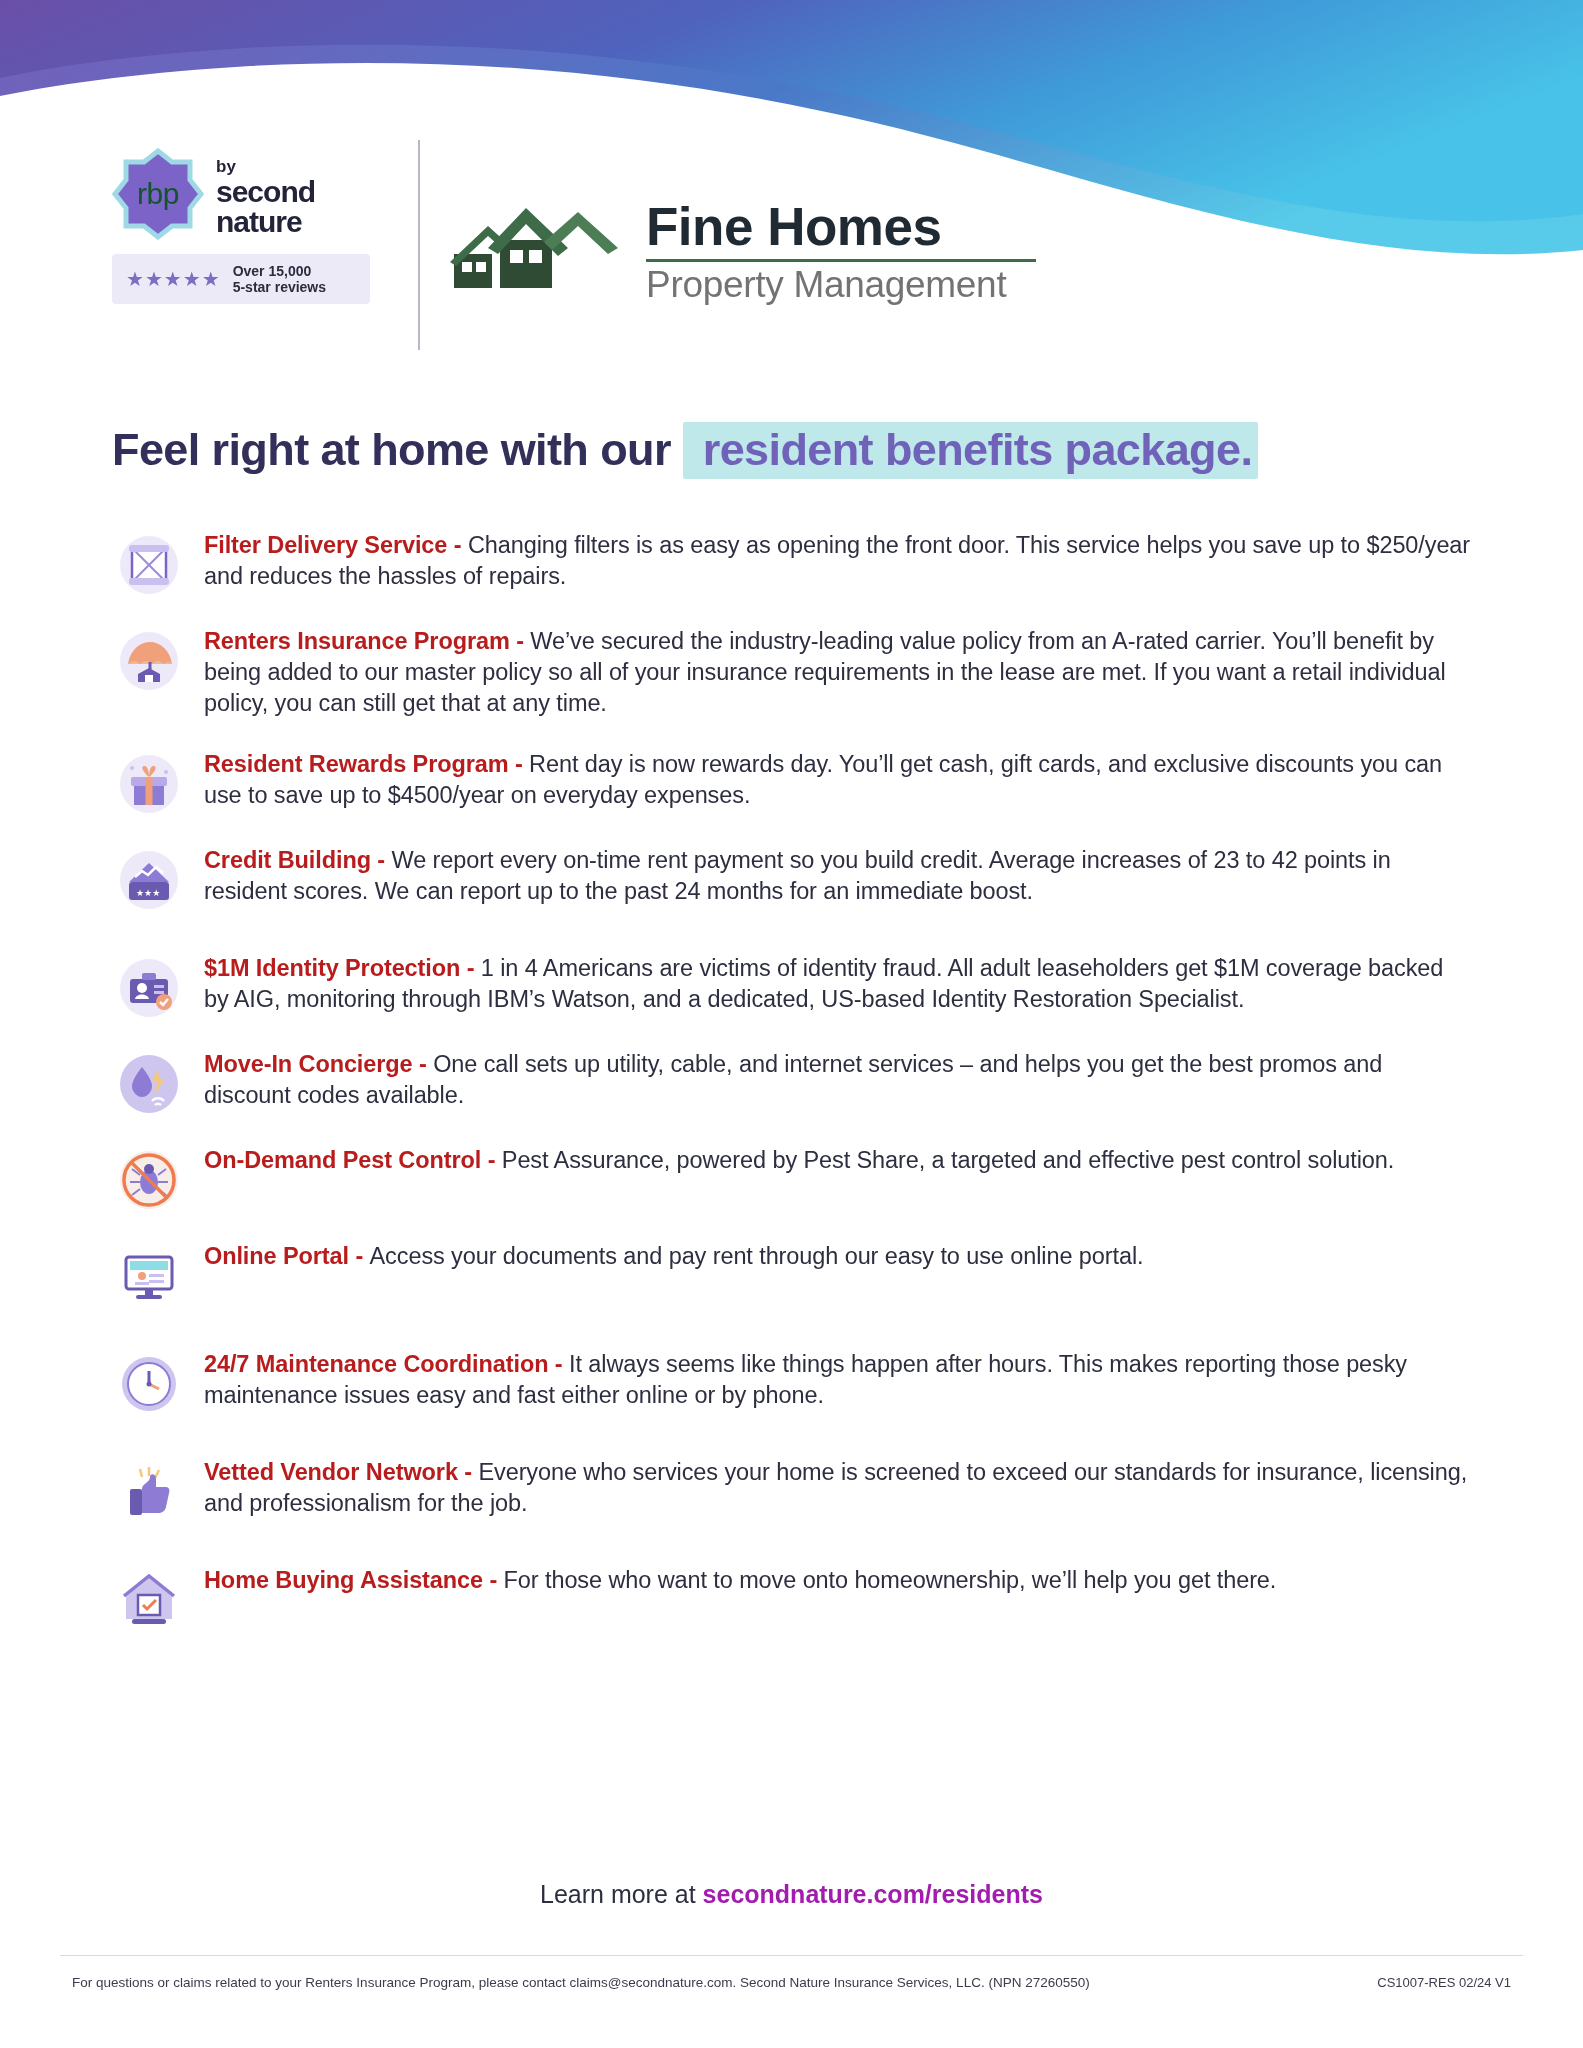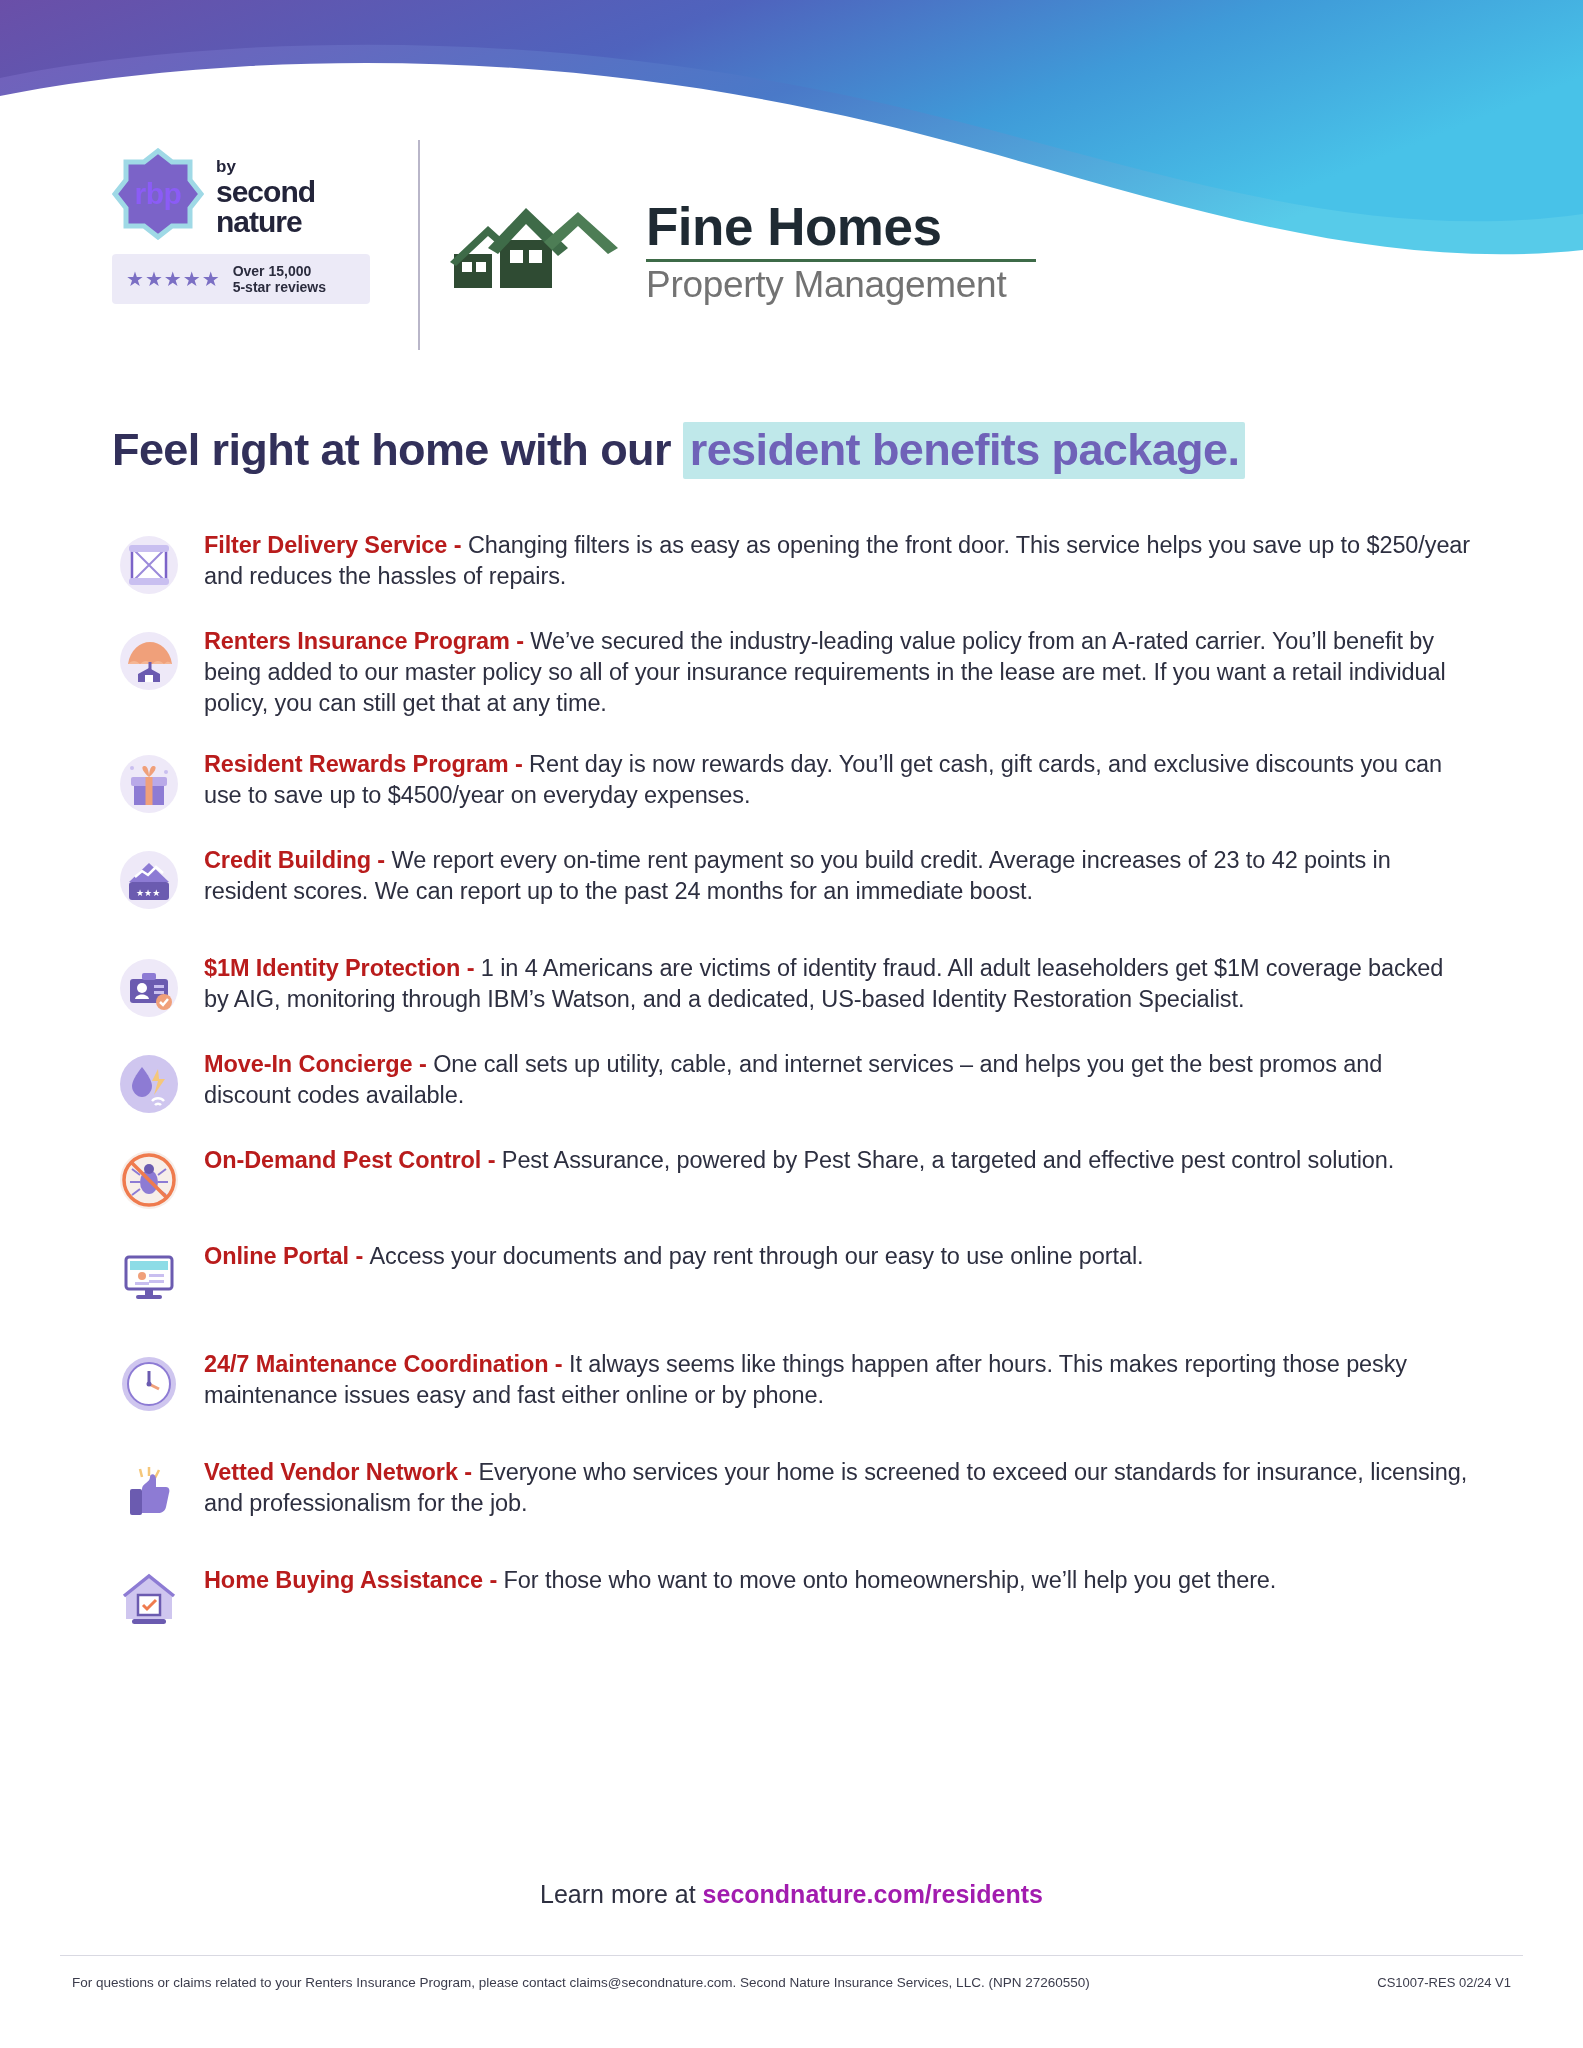--- a/index.html
+++ b/index.html
@@ -51,23 +51,23 @@
   .rbp-badge .blob {
     position: absolute;
     inset: 0;
   }
   .rbp-badge .rbp-text {
     position: absolute;
     inset: 0;
     display: flex;
     align-items: center;
     justify-content: center;
-    font-weight: bold;
+    font-weight: normal;
     font-size: 30px;
-    color: #8b5cf6;
+    color: #14532d;
     letter-spacing: -0.5px;
   }
   .sn-text {
     line-height: 1;
     padding-top: 6px;
   }
   .sn-by {
     font-size: 17px;
     color: #23243a;
     font-weight: 600;
@@ -149,21 +149,21 @@
     font-size: 45px;
     font-weight: bold;
     color: #3a3360;
     letter-spacing: -0.6px;
     white-space: nowrap;
   }
   .headline .hl-plain { color: #32305a; margin-top: 43px; }
   .headline .hl-hi {
     color: #6f62b8;
     background: #bfe8ea;
-    padding: 2px 6px 4px 7px;
+    padding: 2px 6px 4px 20px;
     border-radius: 2px;
     margin-top: 24px;
   }
 
   
   .benefits {
     position: absolute;
     top: 530px; left: 112px;
     width: 1360px;
   }

